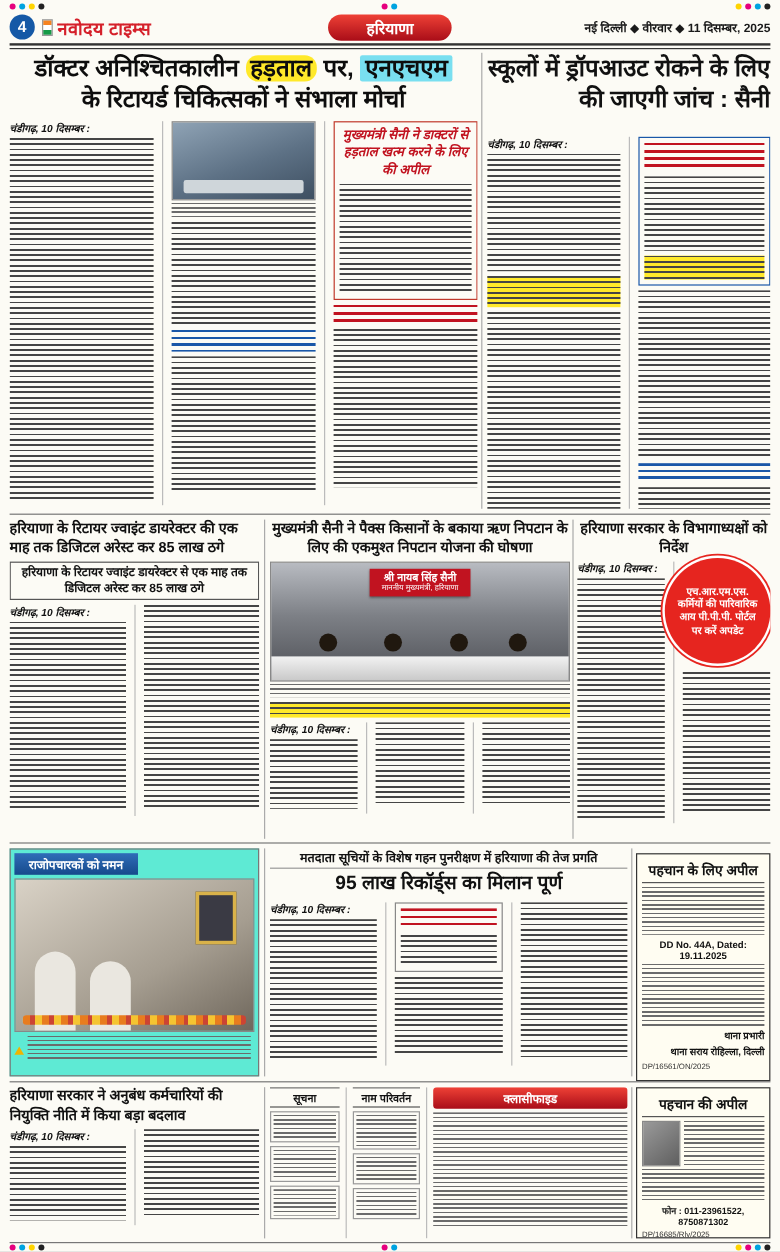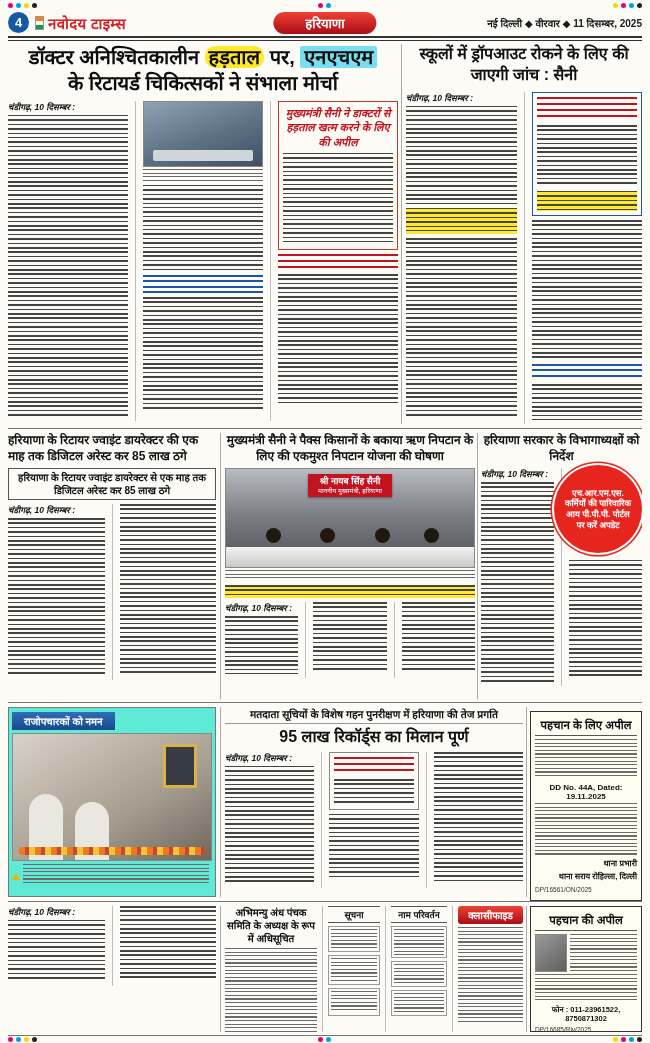--- a/index.html
+++ b/index.html
@@ -18,21 +18,21 @@
   .papername{color:#d5202a;font-size:15px;font-weight:bold;margin-left:4px;letter-spacing:.3px;white-space:nowrap;}
   .edition{position:absolute;left:50%;transform:translateX(-50%);background:linear-gradient(#ef4136,#a90d18);color:#fff;font-size:13px;font-weight:bold;padding:2px 32px;border-radius:13px;white-space:nowrap;}
   .datebar{margin-left:auto;font-size:10px;font-weight:bold;color:#1a1a1a;white-space:nowrap;}
   .rule2{border-top:2px solid #333;border-bottom:1px solid #333;height:5px;}
   .hr{border-top:1px solid #777;}
   .vr{border-left:1px solid #aaa;}
   
   .h1{font-size:20px;line-height:1.3;font-weight:bold;text-align:center;color:#0d0d0d;margin-bottom:5px;}
   .hl-y{background:#ffe92a;padding:0 4px;border-radius:10px;}
   .hl-c{background:#79dff0;padding:0 4px;border-radius:2px;}
-  .h2{font-size:16px;line-height:1.3;font-weight:bold;text-align:center;margin-bottom:6px;}
+  .h2{font-size:20px;line-height:1.3;font-weight:bold;text-align:right;margin-bottom:18px;}
   .h3{font-size:12px;line-height:1.3;font-weight:bold;margin-bottom:4px;}
   .h3.center{text-align:center;}
   .h3.big{font-size:16px;margin-bottom:4px;}
   .kicker{font-size:10.5px;font-weight:bold;text-align:center;border-bottom:1px solid #999;padding-bottom:2px;margin-bottom:3px;}
   
   .row2,.row3{display:flex;gap:7px;}
   .row2>.ncol,.row3>.ncol{flex:1;min-width:0;font-style:italic;}
   .row2>.ncol+.ncol,.row3>.ncol+.ncol{border-left:1px solid #bbb;padding-left:7px;}
   .greek{background-image:repeating-linear-gradient(to bottom,#454545 0,#454545 1.5px,transparent 1.5px,transparent 4.4px);margin-bottom:4px;}
   .greek.cap{background-image:repeating-linear-gradient(to bottom,#6b6b6b 0,#6b6b6b 1.2px,transparent 1.2px,transparent 3.6px);}
@@ -278,39 +278,36 @@
     <div class="ad-bold">DD No. 44A, Dated: 19.11.2025</div>
     <div class="greek cap" style="height:52px"></div>
     <div class="ad-sig">थाना प्रभारी</div>
     <div class="ad-sig">थाना सराय रोहिल्ला, दिल्ली</div>
     <div class="ad-ref">DP/16561/ON/2025</div>
   </section>
 
   <div class="abs hr" style="top:901px;left:8px;width:634px"></div>
 
   <section class="abs" style="top:906px;left:8px;width:208px;height:126px;overflow:hidden">
+    <h3 class="h3">हरियाणा सरकार ने अनुबंध कर्मचारियों की नियुक्ति नीति में किया बड़ा बदलाव</h3>
     <div class="row2">
       <div class="ncol">
         <p class="dl"><b>चंडीगढ़, 10 दिसम्बर :</b></p>
         <div class="greek" style="height:62px"></div>
       </div>
       <div class="ncol">
         <div class="greek" style="height:74px"></div>
       </div>
     </div>
   </section>
 
   <div class="abs vr" style="top:906px;left:220px;height:126px"></div>
 
   <section class="abs" style="top:906px;left:225px;width:298px;height:126px;overflow:hidden">
     <div class="czone">
-      <div style="width:92px;flex:0 0 auto">
-        <div class="mini-h">अभिमन्यु अंध पंचक समिति के अध्यक्ष के रूप में अधिसूचित</div>
-        <div class="greek cap" style="height:84px"></div>
-      </div>
       <div style="width:58px;flex:0 0 auto">
         <div class="cz-head">सूचना</div>
         <div class="cbox">
             <div class="greek cap" style="height:20px;margin-bottom:0"></div>
           </div>
         <div class="cbox">
             <div class="greek cap" style="height:24px;margin-bottom:0"></div>
           </div>
         <div class="cbox">
             <div class="greek cap" style="height:22px;margin-bottom:0"></div>

